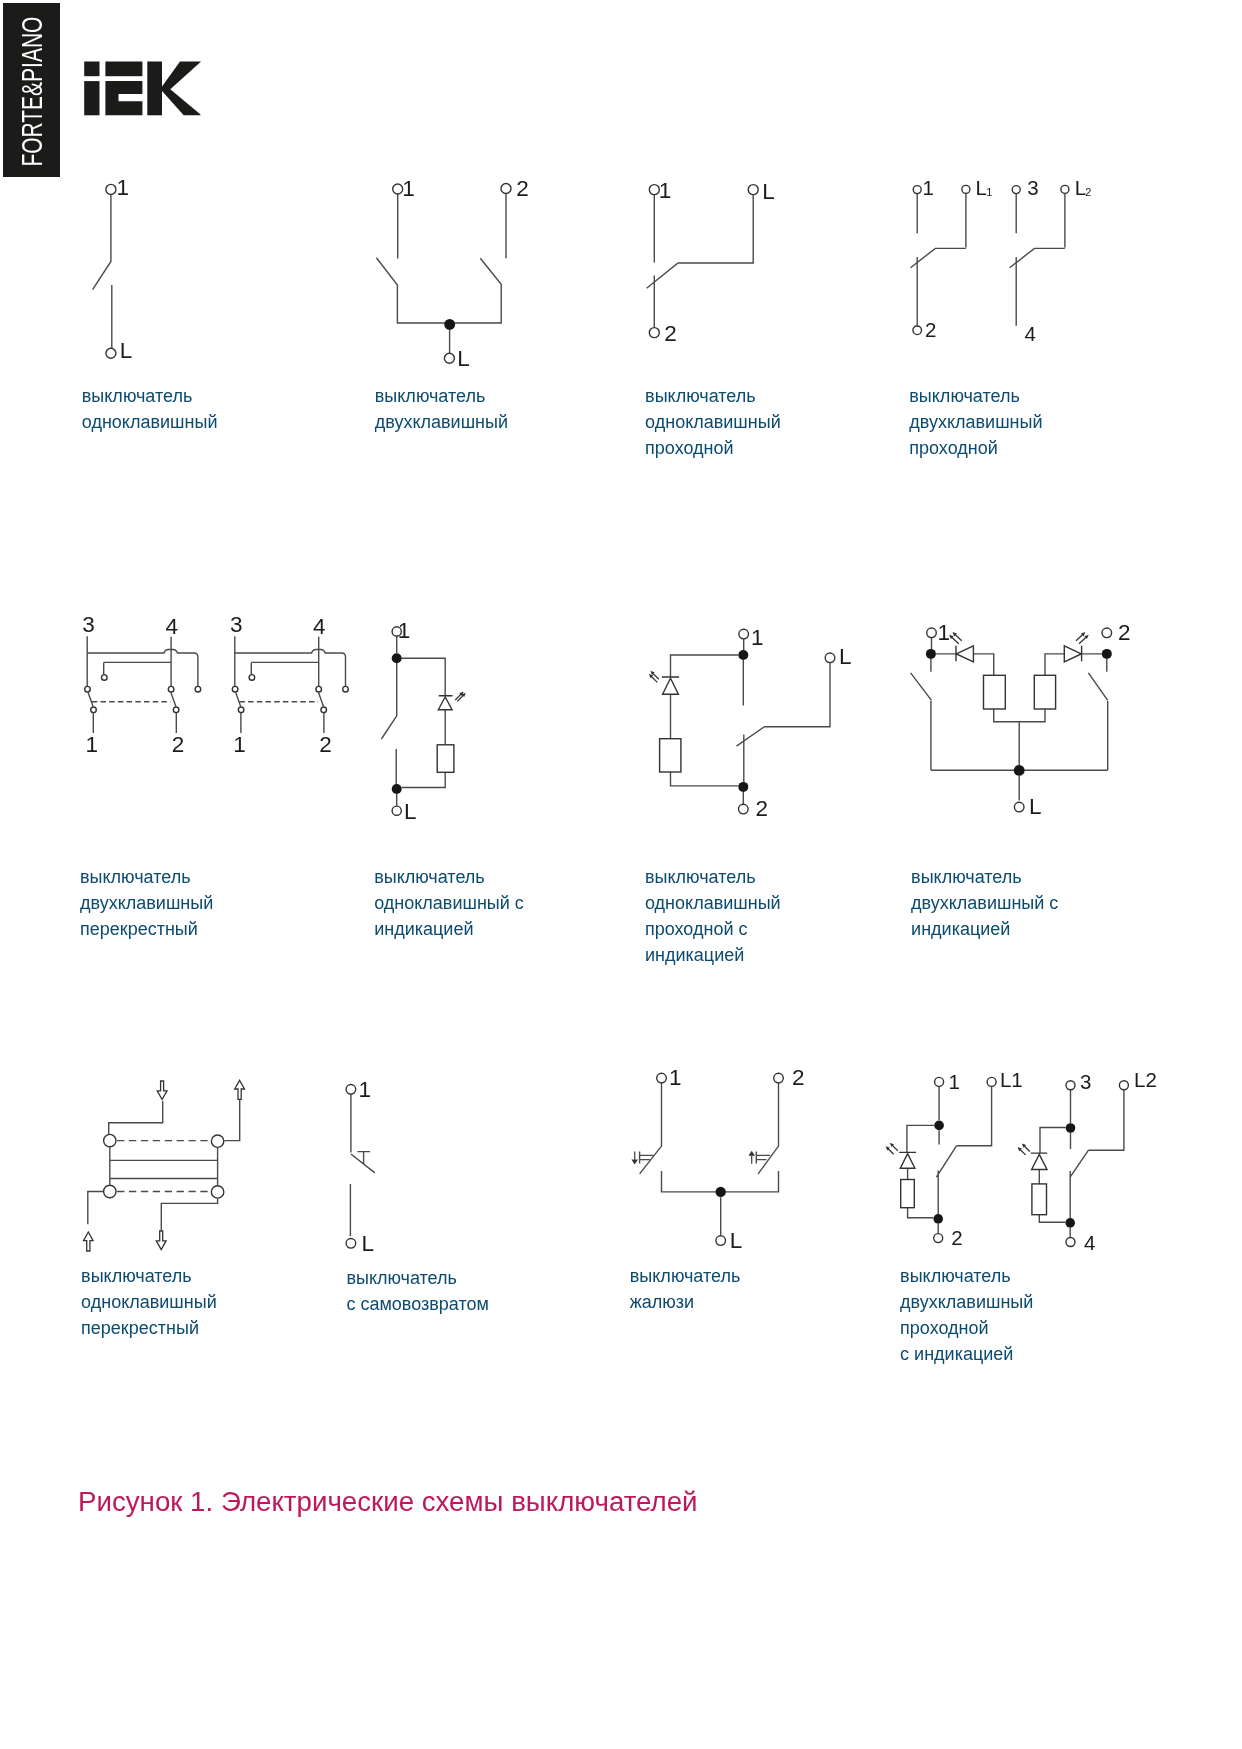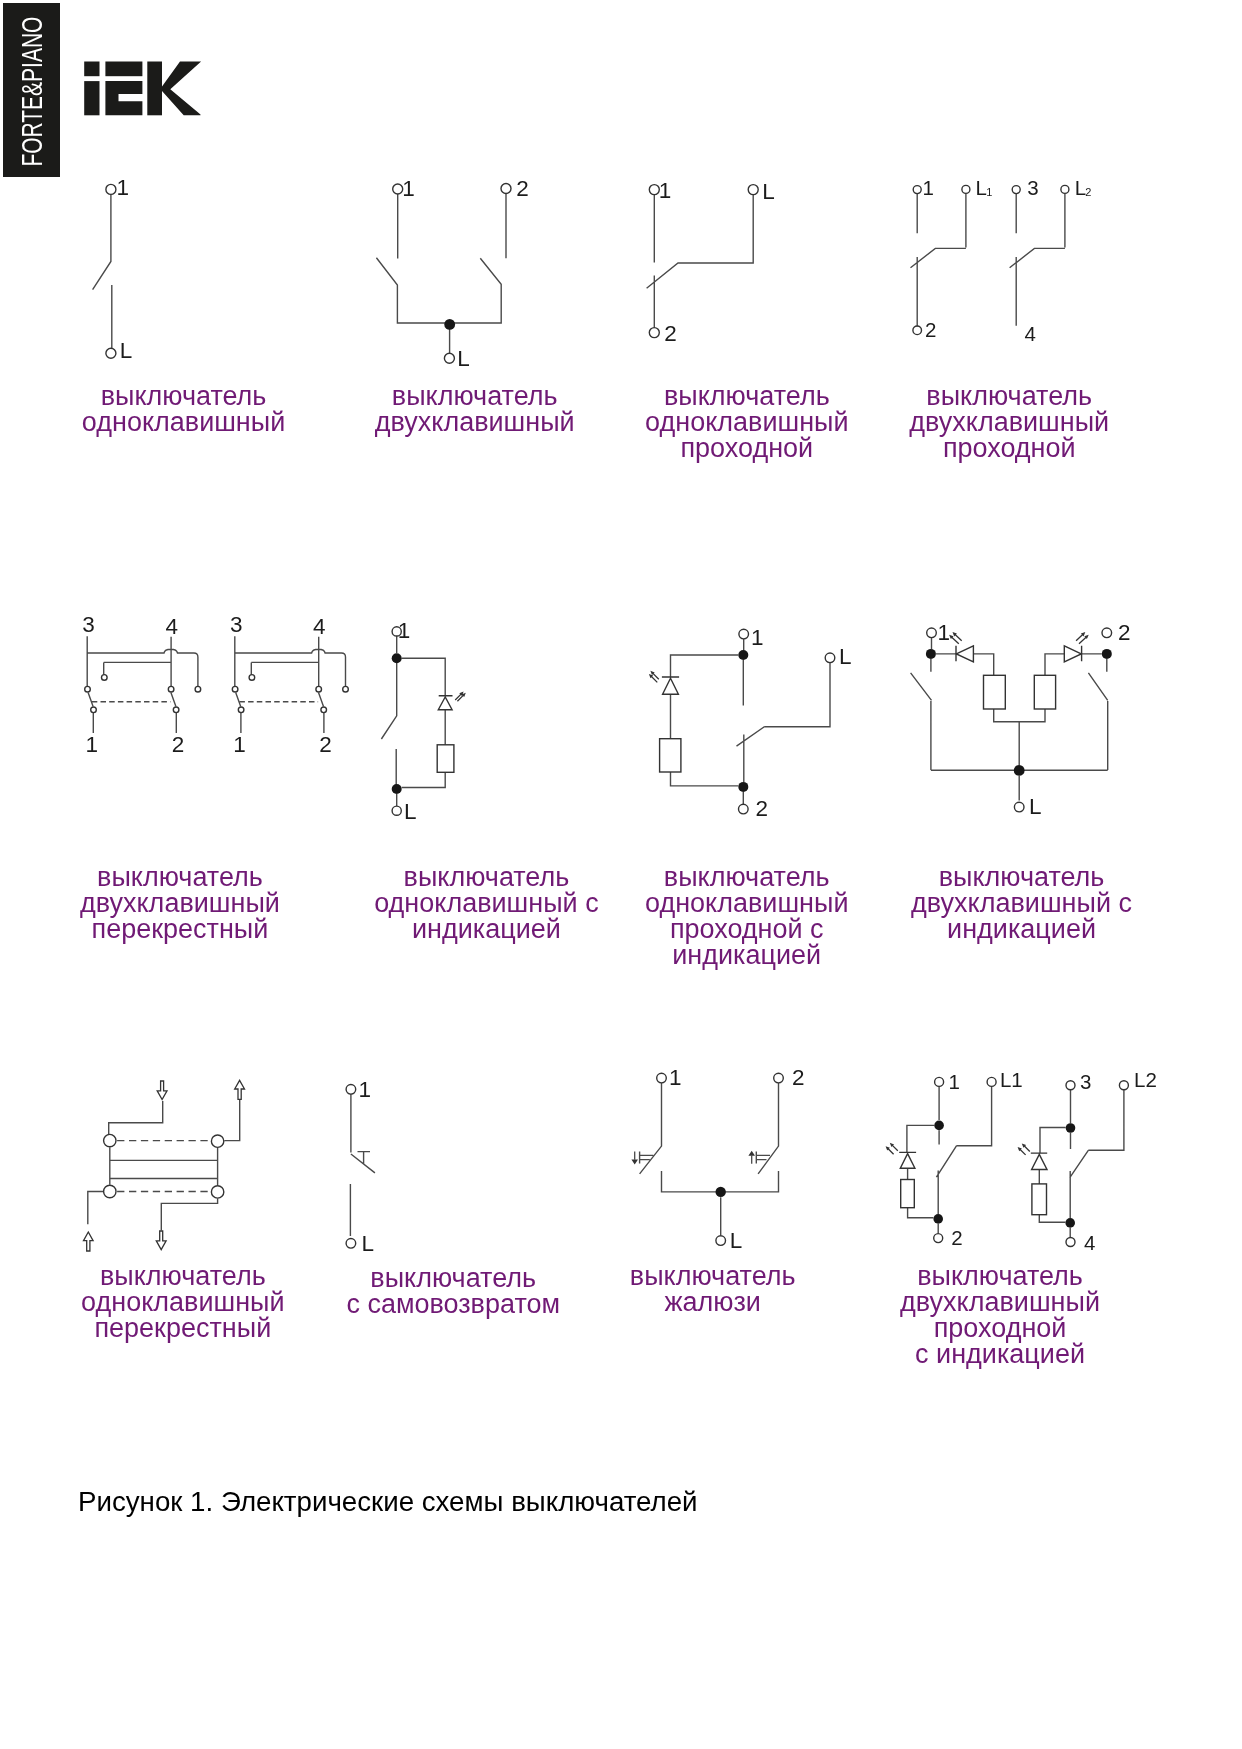--- a/index.html
+++ b/index.html
@@ -1,19 +1,19 @@
 <!DOCTYPE html>
 <html><head>
 <meta charset="utf-8">
 <style>
 html,body{margin:0;padding:0;background:#fff;}
 #page{position:relative;transform:translateZ(0);width:1242px;height:1749px;background:#ffffff;font-family:"Liberation Sans",sans-serif;overflow:hidden;}
 #fig{position:absolute;left:0;top:0;}
-.cap{position:absolute;color:#701a75;font-size:27px;line-height:26px;white-space:pre;text-align:center;}
-#bcap{position:absolute;color:#000000;font-size:27.7px;}
+.cap{position:absolute;color:#0c4a6e;font-size:18px;line-height:26px;white-space:pre;}
+#bcap{position:absolute;color:#be185d;font-size:27.7px;}
 </style>
 </head>
 <body>
 <div id="page">
 <svg id="fig" width="1242" height="1749" viewBox="0 0 1242 1749" font-family="Liberation Sans,sans-serif">
 <g id="hdr" fill="#1b1b19">
 <rect x="3" y="3" width="57" height="174"></rect>
 <text x="0" y="0" transform="translate(42,166.6) rotate(-90)" font-size="30" fill="#ffffff" textLength="150" lengthAdjust="spacingAndGlyphs">FORTE&amp;PIANO</text>
 <rect x="84.2" y="61.5" width="15.3" height="14.7"></rect>
 <rect x="84.2" y="81.1" width="15.3" height="34.2"></rect>

